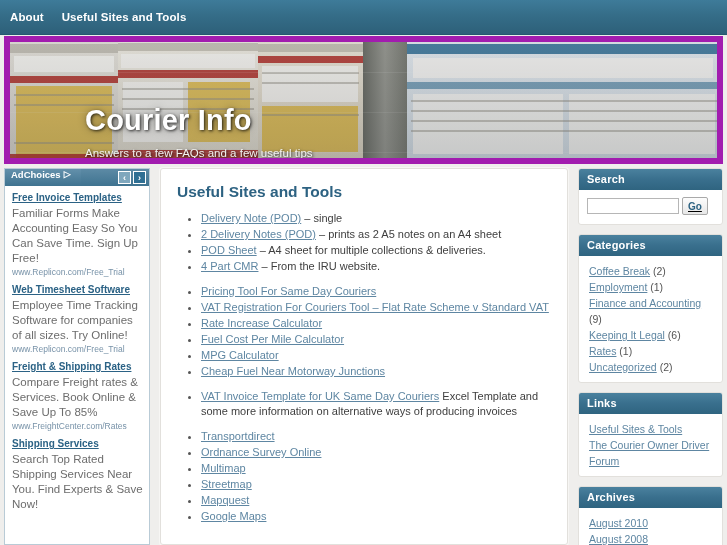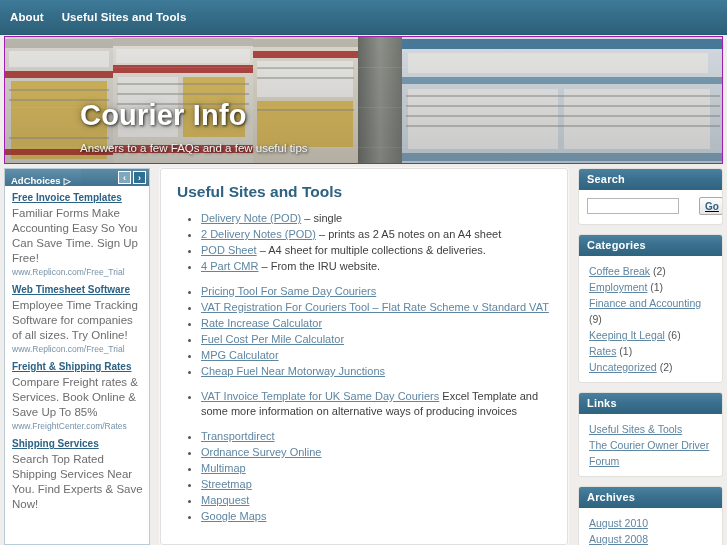--- a/index.html
+++ b/index.html
@@ -37,21 +37,21 @@
     white-space: nowrap;
     letter-spacing: .1px;
   }
   .topnav a.first { padding-left: 2px; }
 
   
   .banner {
     position: absolute; left: 4px; top: 36px;
     width: 719px; height: 128px;
     overflow: hidden;
-    border: 1px solid #a21caf;
+    border: 6px solid #a21caf;
     box-sizing: border-box;
     background: #6d28d9;
   }
   .banner-collage { position: absolute; inset: 0; }
   .pane {
     position: absolute; top: 0; bottom: 0;
     overflow: hidden;
   }
   .pane-a { left: 0; width: 108px; background: linear-gradient(to bottom,#e9e6df 0%, #dcd8cf 100%); }
   .pane-b { left: 108px; width: 140px; background: linear-gradient(to bottom,#f2efe6 0%, #e3ded1 100%); }
@@ -93,21 +93,21 @@
     overflow: hidden;
     padding: 0 6px 0 7px;
   }
   .ad-head {
     position: relative; height: 17px;
     margin: 0 -6px 0 -7px;
     background: linear-gradient(to bottom,#5c8aa5,#3f7390);
     display: flex; align-items: center;
   }
   .ad-tab {
-    display: flex; align-items: flex-end; gap: 3px;
+    display: flex; align-items: flex-start; gap: 3px;
     padding: 0 10px 0 6px; height: 17px;
     color: #ffffff; font-size: 9.5px; font-weight: bold;
     background: linear-gradient(to bottom,#6390ab,#3f7390);
   }
   .ad-tab .tri { font-size: 9px; }
   .ad-arrows { position: absolute; right: 3px; top: 2px; display: flex; gap: 2px; }
   .ad-arrow {
     width: 13px; height: 13px; font-size: 9px; line-height: 13px;
     text-align: center; color: #ffffff; font-weight: bold;
     background: #7fa7bd; border: 1px solid #ffffff; box-sizing: border-box;
@@ -159,21 +159,21 @@
   .widget-head {
     background: linear-gradient(to bottom,#4a819e 0%, #396f8d 50%, #2f6480 100%);
     color: #ffffff; font-size: 11px; font-weight: bold;
     padding: 4px 8px 5px 8px;
     letter-spacing: .2px;
   }
   .widget-body { padding: 7px 8px 0 10px; }
   .widget-body ul { margin: 0; padding: 0; list-style: none; }
   .widget-body li { font-size: 10.5px; line-height: 16px; color: #555; }
   .widget-body a { color: #5e86a2; }
-  .search-row { display: flex; align-items: center; gap: 20px; padding: 7px 7px 2px 8px; text-decoration: underline; }
+  .search-row { display: flex; align-items: center; gap: 3px; padding: 7px 7px 2px 8px; text-decoration: underline; }
   .search-input {
     width: 92px; height: 16px;
     border: 1px solid #b6b6b6; background: #ffffff;
     font-size: 10px; color: #333; padding: 0 3px;
     box-sizing: border-box; font-family: "Liberation Sans", sans-serif;
   }
   .search-go {
     height: 18px; min-width: 24px; padding: 0 5px;
     border: 1px solid #a9a9a9; border-radius: 2px;
     background: linear-gradient(to bottom,#fdfdfd,#e7e7e7);

